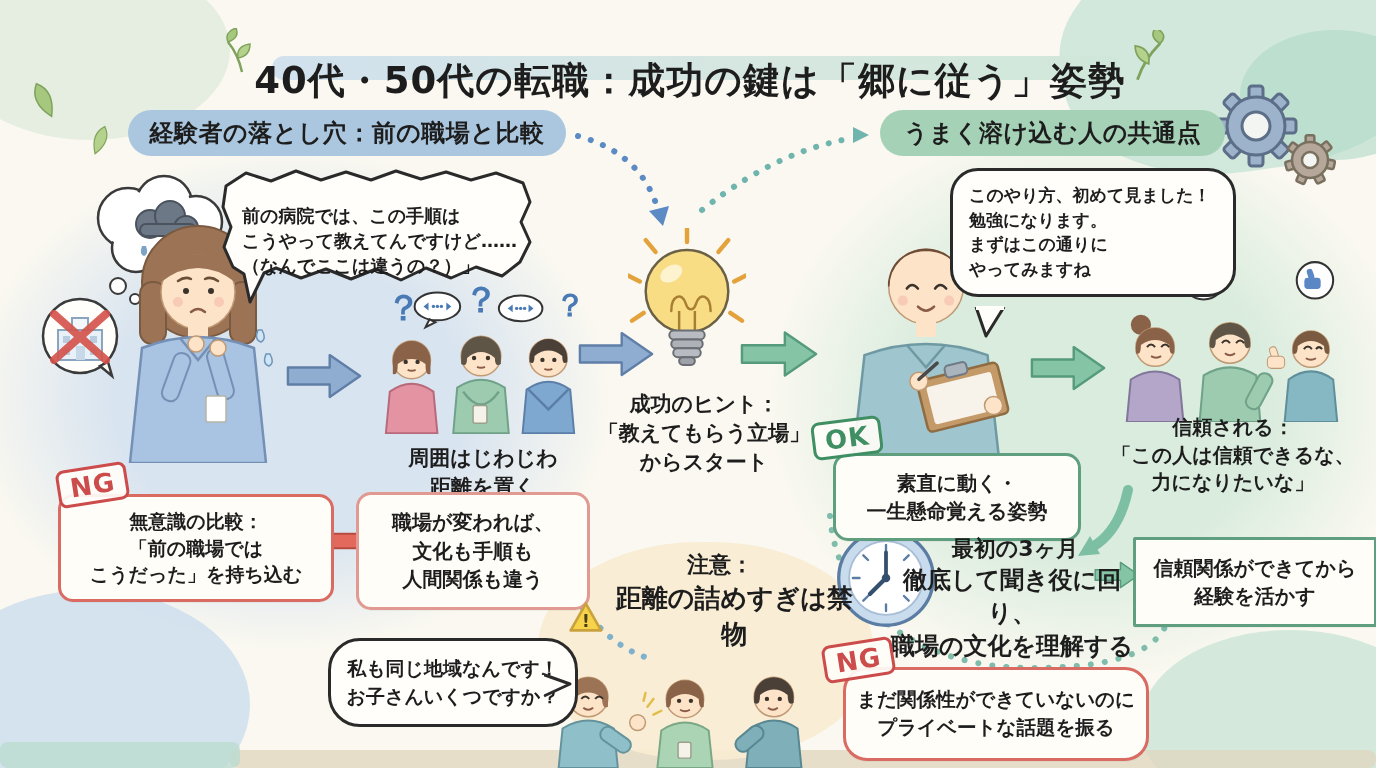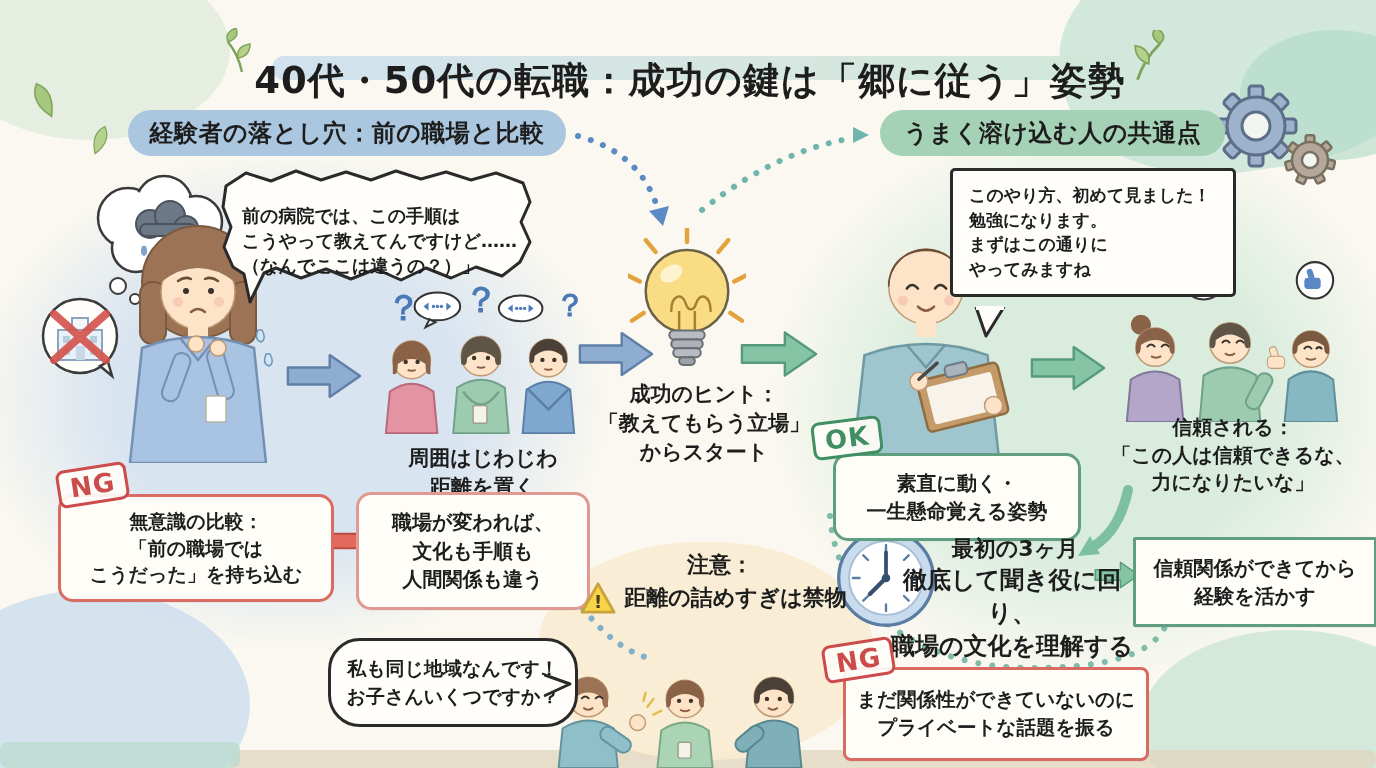--- a/index.html
+++ b/index.html
@@ -17,21 +17,21 @@
         white-space:pre-line;text-align:center;line-height:1.42;box-shadow:0 1px 0 rgba(0,0,0,.04);}
   .note.red{border-color:#d96b63;}
   .note.pink{border-color:#e09a92;}
   .note.green{border-color:#5f9f7f;}
   .stamp{position:absolute;z-index:4;padding:1px 10px;border:3.5px solid;border-radius:8px;
          background:rgba(255,253,248,.92);font-weight:800;font-size:26px;letter-spacing:1px;}
   .stamp.ng{color:#cc4b4b;border-color:#cc4b4b;}
   .stamp.ok{color:#3f8f63;border-color:#3f8f63;}
   .bubble{position:absolute;z-index:3;background:#fffefb;border:3px solid #2a2a2a;
           font-weight:800;white-space:pre-line;line-height:1.45;}
-  .bubble.round{border-radius:5px;}
+  .bubble.round{border-radius:28px;}
   .tail{position:absolute;z-index:4;overflow:visible;}
   #title{position:absolute;z-index:3;text-align:center;font-weight:800;font-size:37px;letter-spacing:1px;margin-top:32px;}
   #title-underline{position:absolute;z-index:2;border-radius:12px;
      background:linear-gradient(90deg,#cfe0ee 0%,#d4e6e0 55%,#cfe7d8 100%);opacity:.95;}
 </style>
 </head>
 <body>
 
 <div id="canvas">
 
@@ -277,21 +277,21 @@
     <rect x="42" y="104" width="36" height="9" rx="4.5" fill="#b8bcc2" stroke="#6a6e74" stroke-width="2"></rect>
     <rect x="44" y="113" width="32" height="9" rx="4.5" fill="#aeb2b8" stroke="#6a6e74" stroke-width="2"></rect>
     <rect x="46" y="122" width="28" height="9" rx="4.5" fill="#b8bcc2" stroke="#6a6e74" stroke-width="2"></rect>
     <rect x="52" y="131" width="16" height="8" rx="4" fill="#9da1a8" stroke="#6a6e74" stroke-width="2"></rect>
   </svg>
 
   <svg class="art" style="left:740px;top:328px;" width="78" height="52" viewBox="0 0 80 52">
     <polygon points="2,17 46,17 46,4 78,26 46,48 46,35 2,35" fill="#85c5a5" stroke="#569a7c" stroke-width="2.5" stroke-linejoin="round"></polygon>
   </svg>
 
-  <div class="txt" style="left:578px;top:380px;width:252px;font-size:21px;">成功のヒント：
+  <div class="txt" style="left:578px;top:390px;width:252px;font-size:21px;">成功のヒント：
 「教えてもらう立場」
 からスタート</div>
 
   <div class="bubble round" style="left:950px;top:168px;width:248px;padding:12px 16px;font-size:17px;text-align:left;">このやり方、初めて見ました！
 勉強になります。
 まずはこの通りに
 やってみますね</div>
   <svg class="tail" style="left:972px;top:306px;" width="36" height="34" viewBox="0 0 36 34">
     <path d="M4,1 L14,30 L32,1" fill="#fffefb"></path>
     <path d="M4,1 L14,30 L32,1" fill="none" stroke="#2a2a2a" stroke-width="3" stroke-linejoin="round"></path>
@@ -404,21 +404,21 @@
 
   <div class="note green" style="left:1133px;top:537px;width:238px;height:84px;font-size:20px;border-radius:2px;">信頼関係ができてから
 経験を活かす</div>
 
   <div class="txt" style="left:640px;top:550px;width:160px;font-size:22px;">注意：</div>
   <div class="abs" style="left:568px;top:581px;width:290px;z-index:3;display:flex;align-items:center;justify-content:center;gap:7px;">
     <svg width="38" height="34" viewBox="0 0 40 36">
       <polygon points="20,3 37,33 3,33" fill="#f7d349" stroke="#c9a23e" stroke-width="3" stroke-linejoin="round"></polygon>
       <text x="20" y="29" text-anchor="middle" font-size="19" font-weight="bold" fill="#4a3c1a">!</text>
     </svg>
-    <span class="txt" style="position:static;font-size:22px;">距離の詰めすぎは禁物</span>
+    <span class="txt" style="position:static;font-size:26px;">距離の詰めすぎは禁物</span>
   </div>
 
   <div class="bubble round" style="left:328px;top:638px;width:216px;padding:14px 14px;font-size:19px;text-align:center;border-radius:32px;">私も同じ地域なんです！
 お子さんいくつですか？</div>
   <svg class="tail" style="left:540px;top:668px;" width="34" height="32" viewBox="0 0 34 32">
     <path d="M2,6 L30,16 L4,28" fill="#fffefb"></path>
     <path d="M2,6 L30,16 L4,28" fill="none" stroke="#2a2a2a" stroke-width="3" stroke-linejoin="round"></path>
     <rect x="0" y="7" width="4" height="20" fill="#fffefb"></rect>
   </svg>
 
@@ -451,16 +451,16 @@
       <circle cx="236" cy="86" r="20" fill="#fde3c8" stroke="#c09a74" stroke-width="1.5"></circle>
       <path d="M216,86 a20,20 0 0 1 40,0 l0,6 q-6,4 -6,-8 q-14,-11 -28,0 q0,12 -6,8 z" fill="#4a4038"></path>
       <circle cx="229" cy="88" r="2.2" fill="#3a332c"></circle>
         <circle cx="242" cy="88" r="2.2" fill="#3a332c"></circle>
       <path d="M230,97 q5,4 10,0" fill="none" stroke="#8a5c48" stroke-width="2"></path>
       <rect x="204" y="112" width="15" height="32" rx="7" fill="#7fb0ba" stroke="#588691" stroke-width="2" transform="rotate(50 211 128)"></rect>
     </g>
   </svg>
 
   <div class="stamp ng" style="left:823px;top:641px;transform:rotate(-9deg);">NG</div>
-  <div class="note red" style="left:843px;top:667px;width:300px;height:88px;font-size:19.5px;border-radius:8px;">まだ関係性ができていないのに
+  <div class="note red" style="left:843px;top:667px;width:300px;height:88px;font-size:19.5px;border-radius:24px;">まだ関係性ができていないのに
 プライベートな話題を振る</div>
 
 </div>
 
 </body></html>

